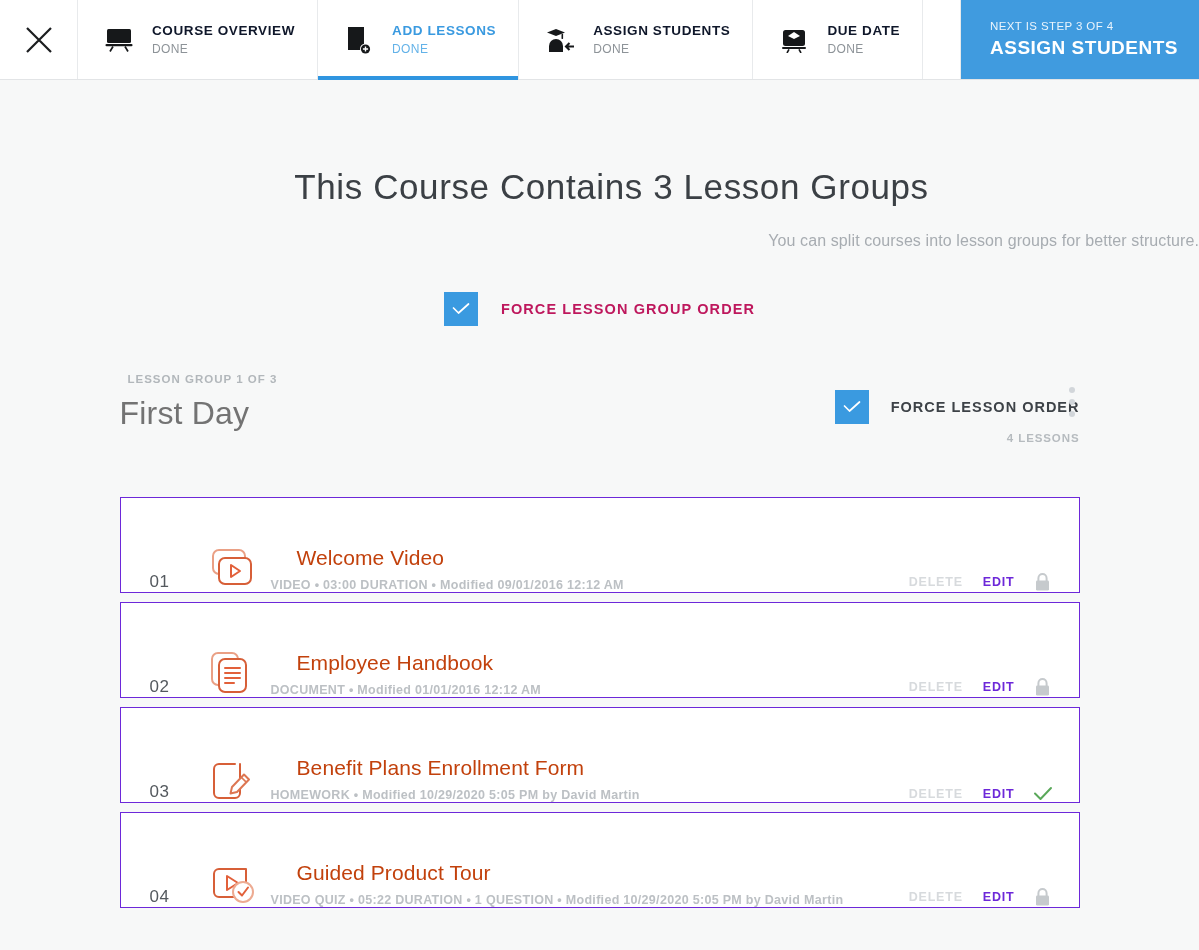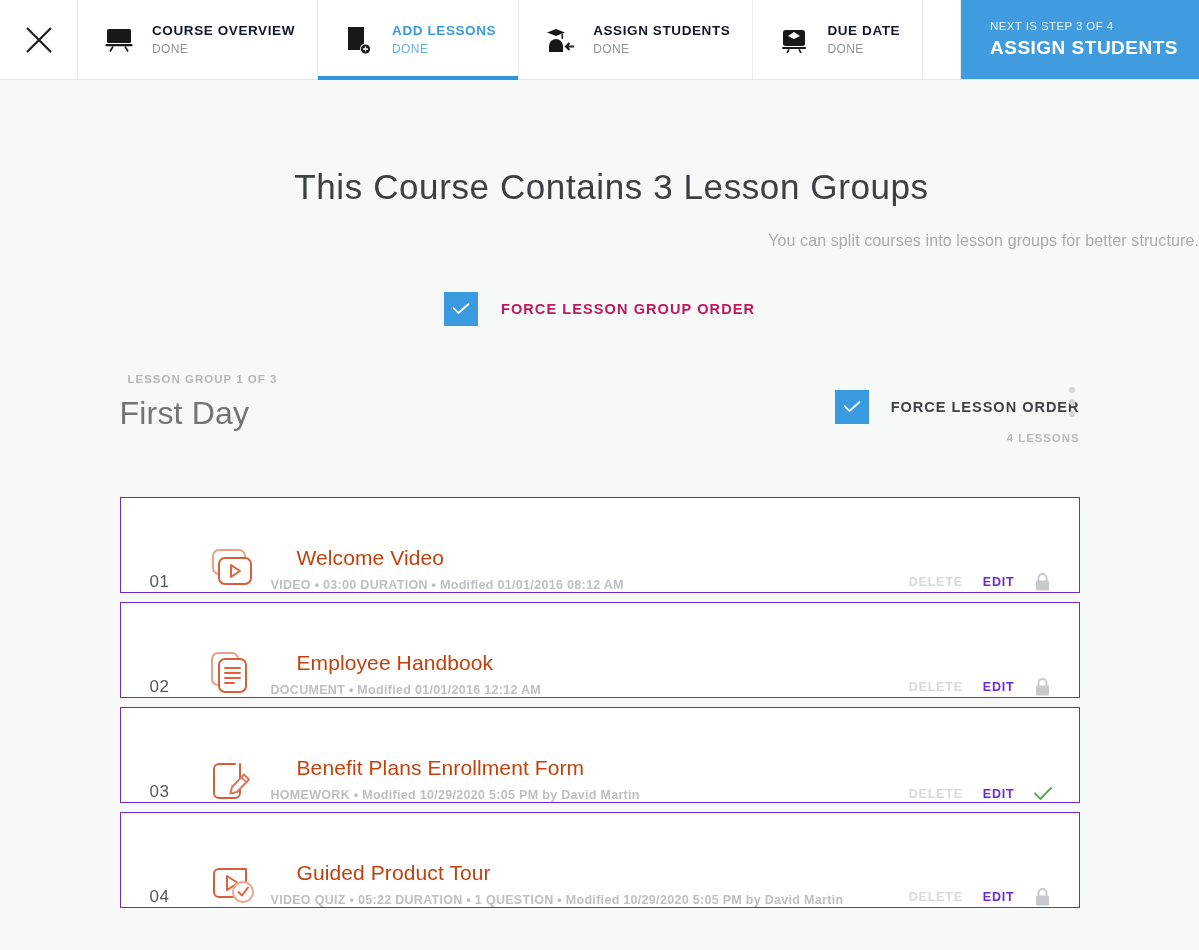--- a/index.html
+++ b/index.html
@@ -408,21 +408,21 @@
         <div class="l-num">01</div>
         <div class="l-icon">
           <svg width="50" height="46" viewBox="0 0 50 46">
             <rect x="7" y="4" width="32" height="24" rx="6" fill="none" stroke="#eaa085" stroke-width="2"></rect>
             <rect x="13" y="12" width="32" height="26" rx="6" fill="#ffffff" stroke="#d75f38" stroke-width="2"></rect>
             <path d="M25 19 L34 25 L25 31 Z" fill="none" stroke="#e2603a" stroke-width="2" stroke-linejoin="round"></path>
           </svg>
         </div>
         <div class="l-mid">
           <div class="l-title">Welcome Video</div>
-          <div class="l-meta">VIDEO • 03:00 DURATION • Modified 01/01/2016 08:12 AM</div>
+          <div class="l-meta">VIDEO • 03:00 DURATION • Modified 09/01/2016 12:12 AM</div>
         </div>
         <div class="l-actions">
           <div class="act-delete">DELETE</div>
           <div class="act-edit">EDIT</div>
           <div class="act-state">
             <svg width="17" height="20" viewBox="0 0 17 20">
               <path d="M4.4 9 V6.2 a4.1 4.1 0 0 1 8.2 0 V9" fill="none" stroke="#c6cacd" stroke-width="2"></path>
               <rect x="2" y="8.6" width="13" height="10" rx="1.4" fill="#c6cacd"></rect>
             </svg>
           </div>

